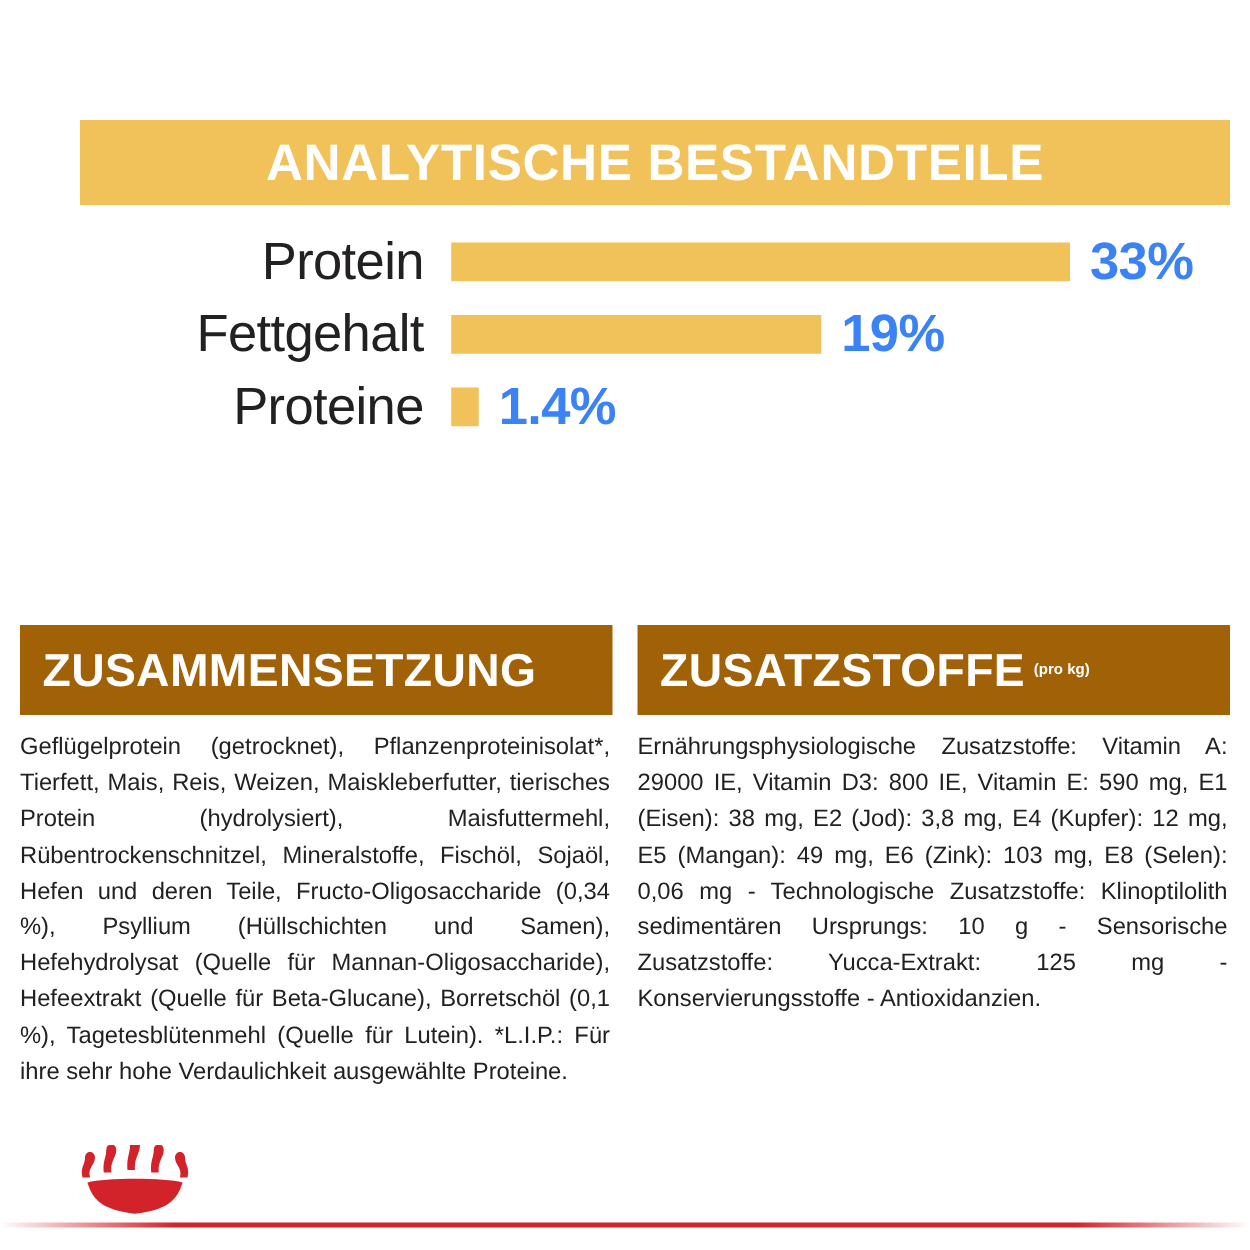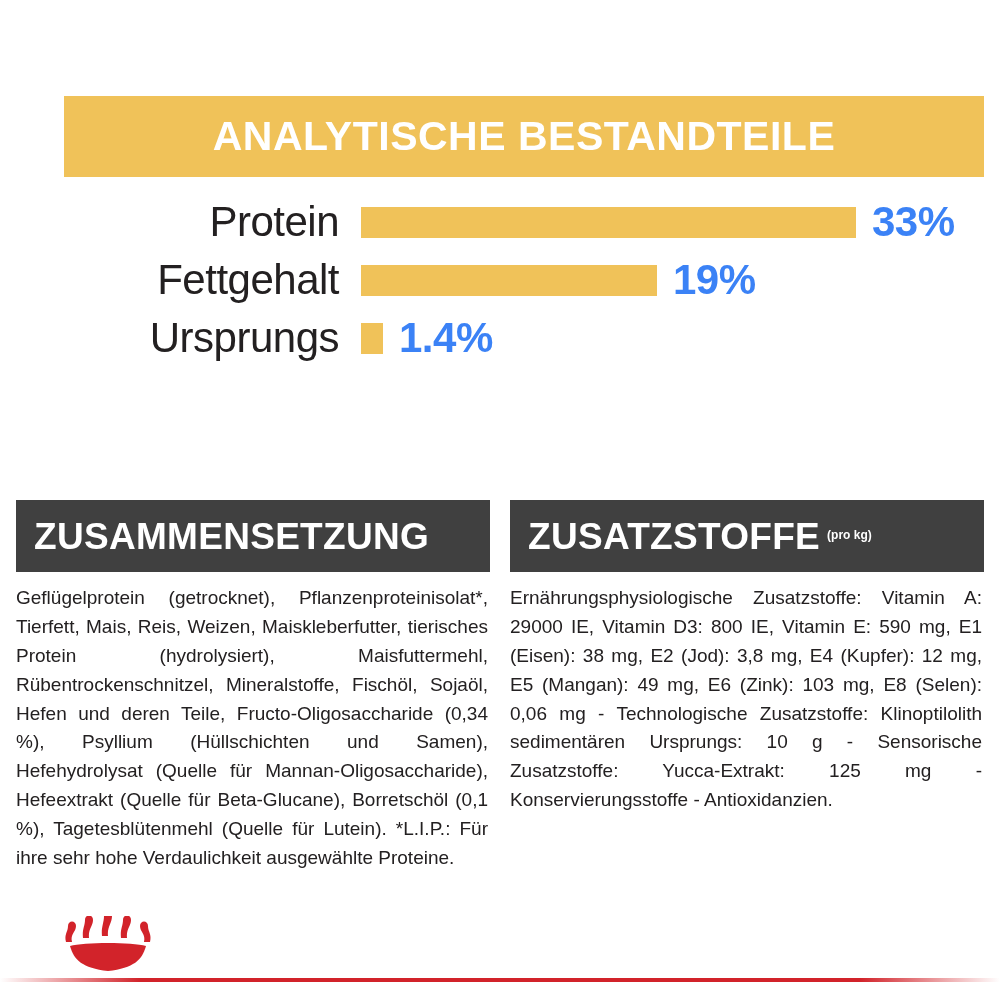--- a/index.html
+++ b/index.html
@@ -21,21 +21,21 @@
 
   
   .analytical {
     position: absolute;
     left: 16px;
     top: 96px;
     width: 968px;
   }
   .banner {
     background: #f0c259;
-    height: 81px;
+    height: 68px;
     display: flex;
     align-items: center;
     justify-content: center;
     margin-left: 48px;
   }
   .banner-title {
     color: #ffffff;
     font-size: 41px;
     font-weight: bold;
     letter-spacing: 0.5px;
@@ -85,21 +85,21 @@
     left: 16px;
     top: 500px;
     width: 968px;
     display: flex;
     gap: 20px;
   }
   .col {
     width: 474px;
   }
   .col-header {
-    background: #404040;
+    background: #a16207;
     height: 72px;
     display: flex;
     align-items: center;
     padding-left: 18px;
   }
   .col-header-title {
     color: #ffffff;
     font-size: 37px;
     font-weight: bold;
     line-height: 1;
@@ -168,21 +168,21 @@
 
       <div class="bar-row">
         <div class="bar-label">Fettgehalt</div>
         <div class="bar-track">
           <div class="bar-fill" style="width:296px;"></div>
           <div class="bar-value">19%</div>
         </div>
       </div>
 
       <div class="bar-row">
-        <div class="bar-label">Ursprungs</div>
+        <div class="bar-label">Proteine</div>
         <div class="bar-track">
           <div class="bar-fill" style="width:22px;"></div>
           <div class="bar-value">1.4%</div>
         </div>
       </div>
 
     </div>
   </section>
 
   <section class="columns">

